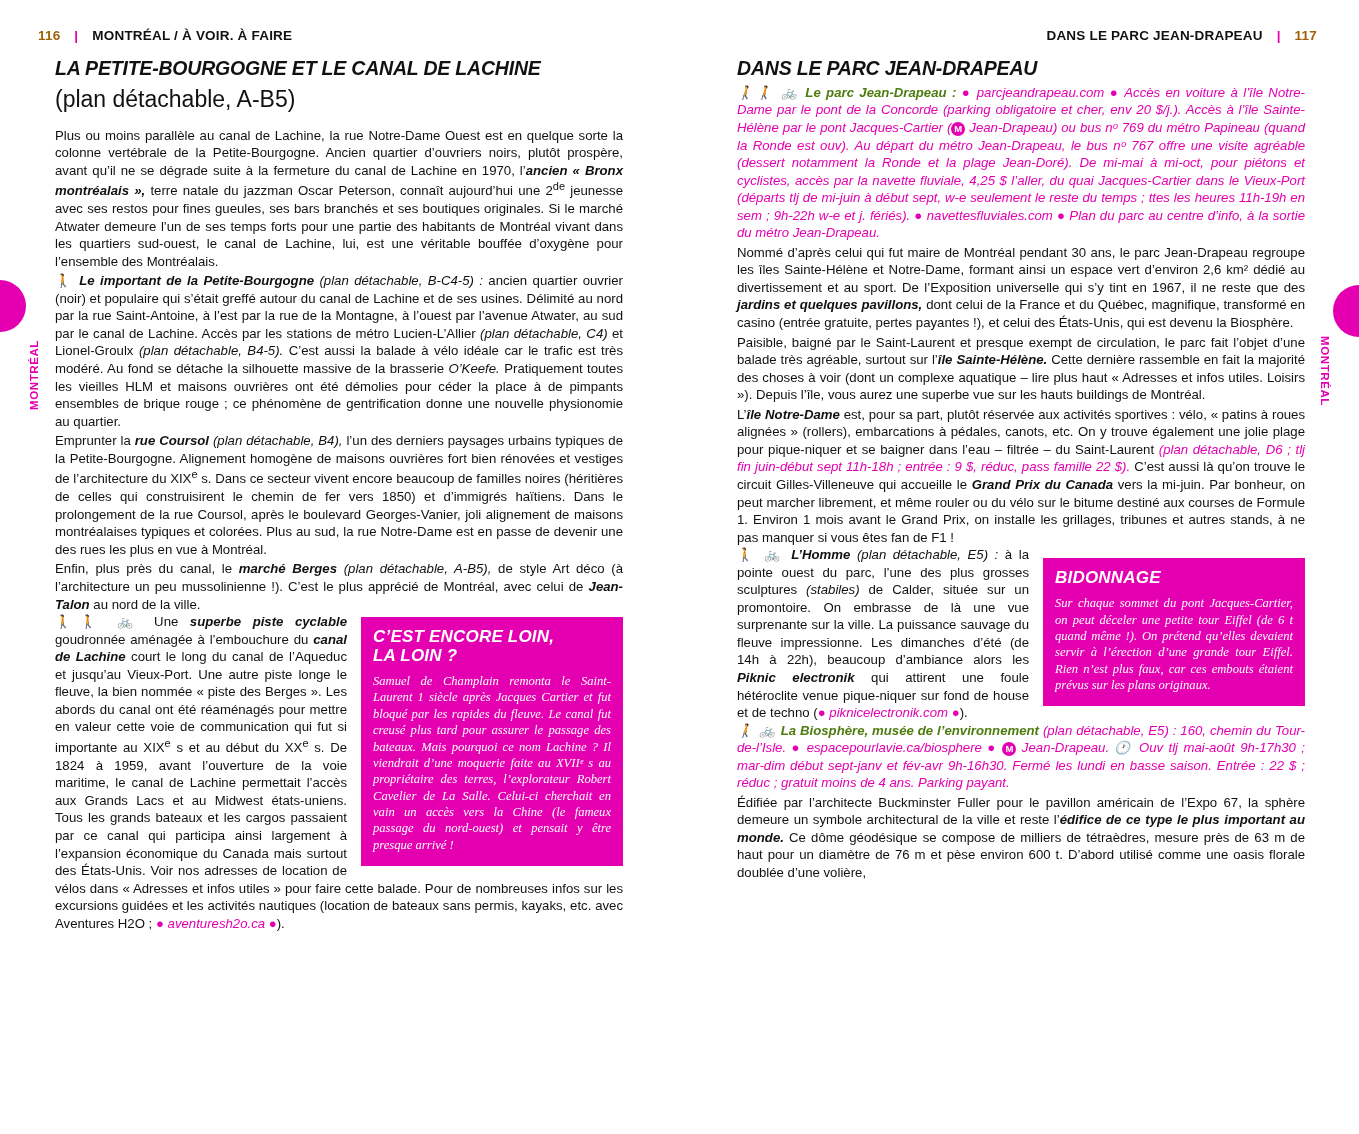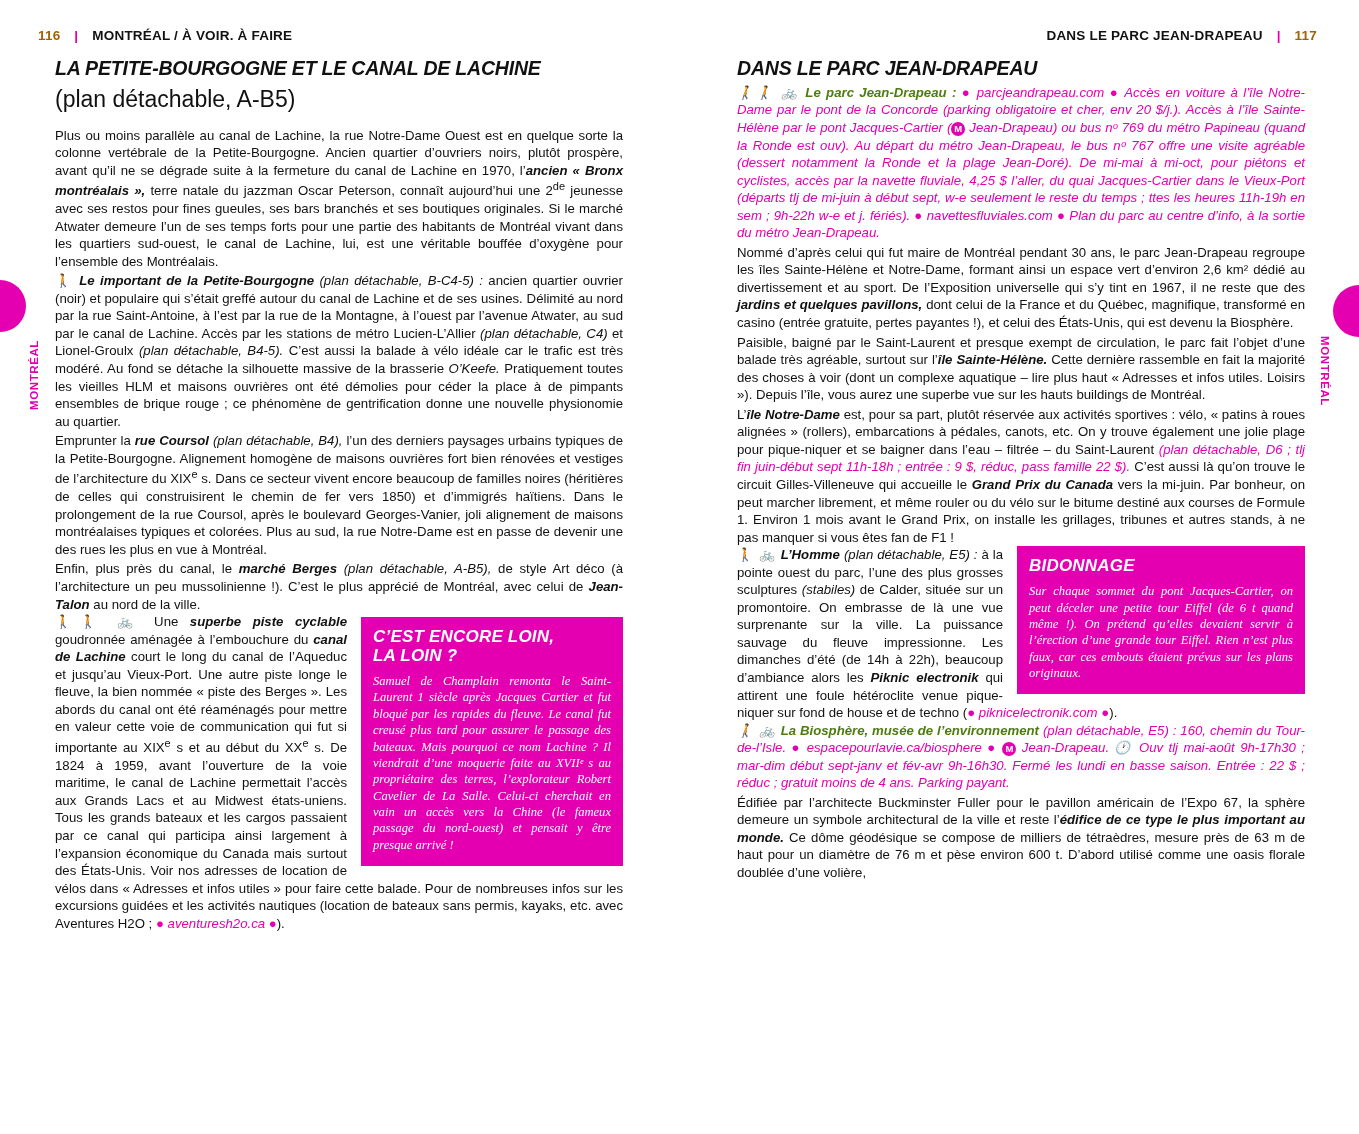--- a/index.html
+++ b/index.html
@@ -91,22 +91,22 @@
   .bullet { color: #e400b0; }
 
   
   .boxwrap-left {
     float: right;
     width: 262px;
     margin: 4px 0 6px 14px;
   }
   .boxwrap-right {
     float: right;
-    width: 288px;
-    margin: 0 0 8px 14px;
+    width: 262px;
+    margin: 12px 0 8px 14px;
   }
   .magbox {
     background: #e400b0;
     color: #ffffff;
     padding: 10px 12px 13px 12px;
   }
   .magbox h3 {
     margin: 0 0 8px 0;
     font-size: 17px;
     font-weight: bold;

